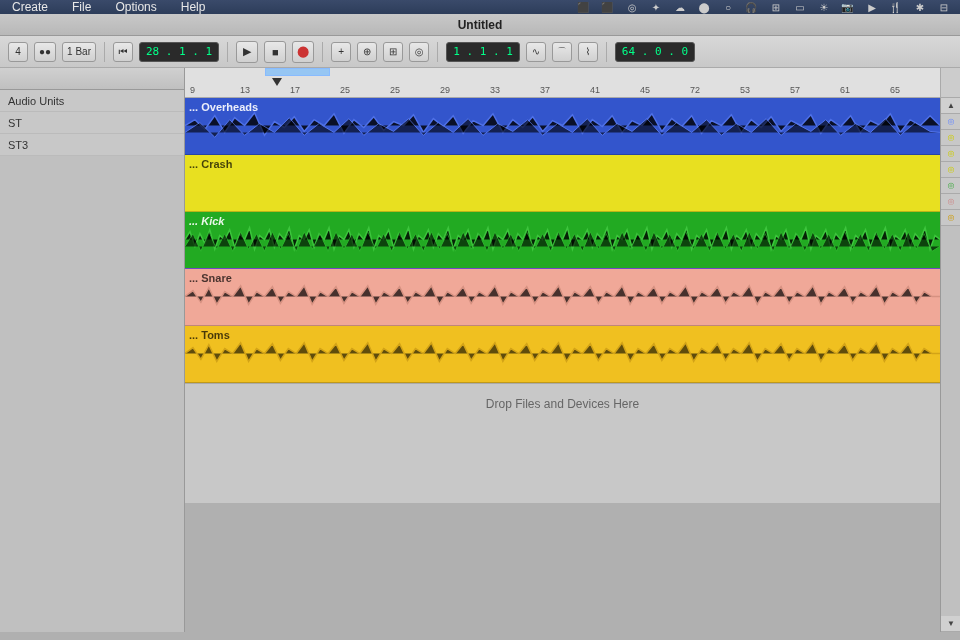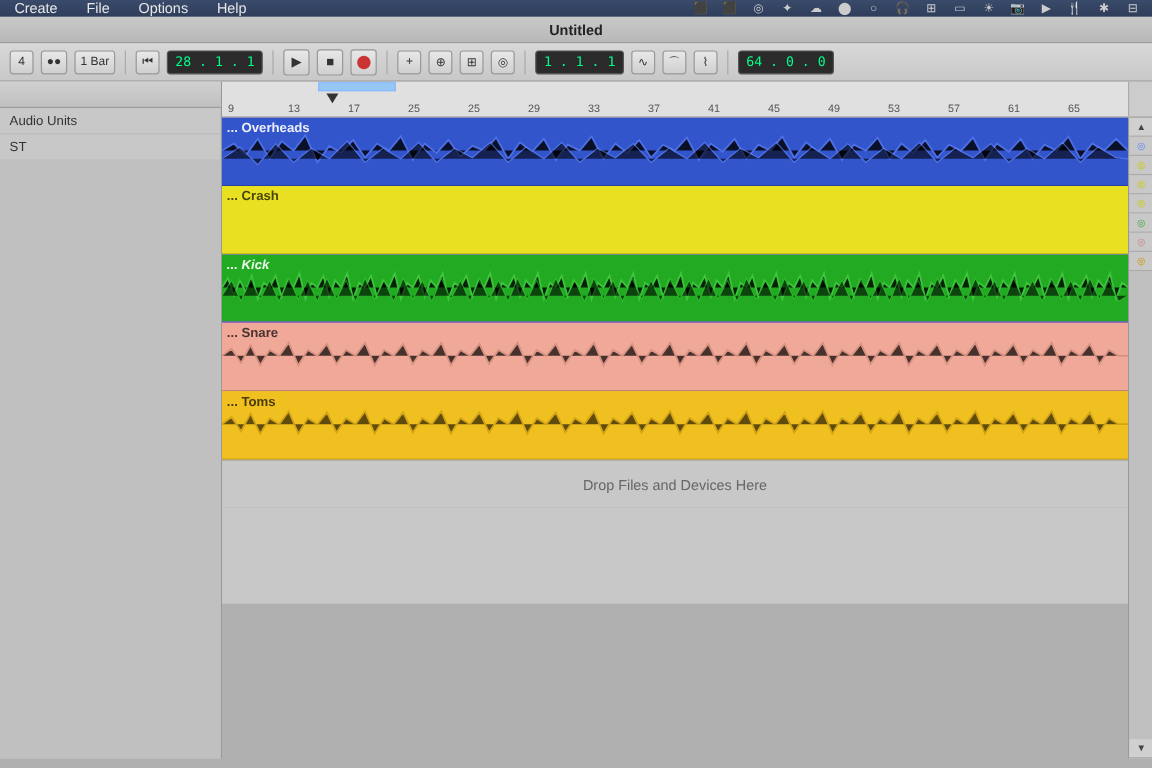--- a/index.html
+++ b/index.html
@@ -233,20 +233,23 @@
   <div id="left-panel">
     <div id="left-panel-header">
       <span style="font-size:10px; color:#555;"></span>
     </div>
     <div class="panel-item">
       <span>Audio Units</span>
     </div>
     <div class="panel-item">
       <span>ST</span>
     </div>
+    <div class="panel-item">
+      <span>ST3</span>
+    </div>
     <div style="flex:1; background:#c0c0c0;"></div>
   </div>
 
   <div id="track-area">
 
     <div id="ruler">
       <div style="position:absolute;left:0;right:20px;top:0;bottom:0;background:#e0e0e0;overflow:hidden;">
 
         <div style="position:absolute;left:80px;top:0;width:65px;height:8px;background:rgba(100,180,255,0.6);border:1px solid #88bbff;"></div>
 
@@ -256,21 +259,21 @@
         <div class="ruler-mark" style="left: 5px;">9</div>
             <div class="ruler-mark" style="left: 55px;">13</div>
             <div class="ruler-mark" style="left: 105px;">17</div>
             <div class="ruler-mark" style="left: 155px;">25</div>
             <div class="ruler-mark" style="left: 205px;">25</div>
             <div class="ruler-mark" style="left: 255px;">29</div>
             <div class="ruler-mark" style="left: 305px;">33</div>
             <div class="ruler-mark" style="left: 355px;">37</div>
             <div class="ruler-mark" style="left: 405px;">41</div>
             <div class="ruler-mark" style="left: 455px;">45</div>
-            <div class="ruler-mark" style="left: 505px;">49</div>
+            <div class="ruler-mark" style="left: 505px;">72</div>
             <div class="ruler-mark" style="left: 555px;">53</div>
             <div class="ruler-mark" style="left: 605px;">57</div>
             <div class="ruler-mark" style="left: 655px;">61</div>
             <div class="ruler-mark" style="left: 705px;">65</div>
           </div>
       </div>
       <div id="ruler-scrollbar"></div>
     </div>
 
     <div id="tracks-and-scroll">

